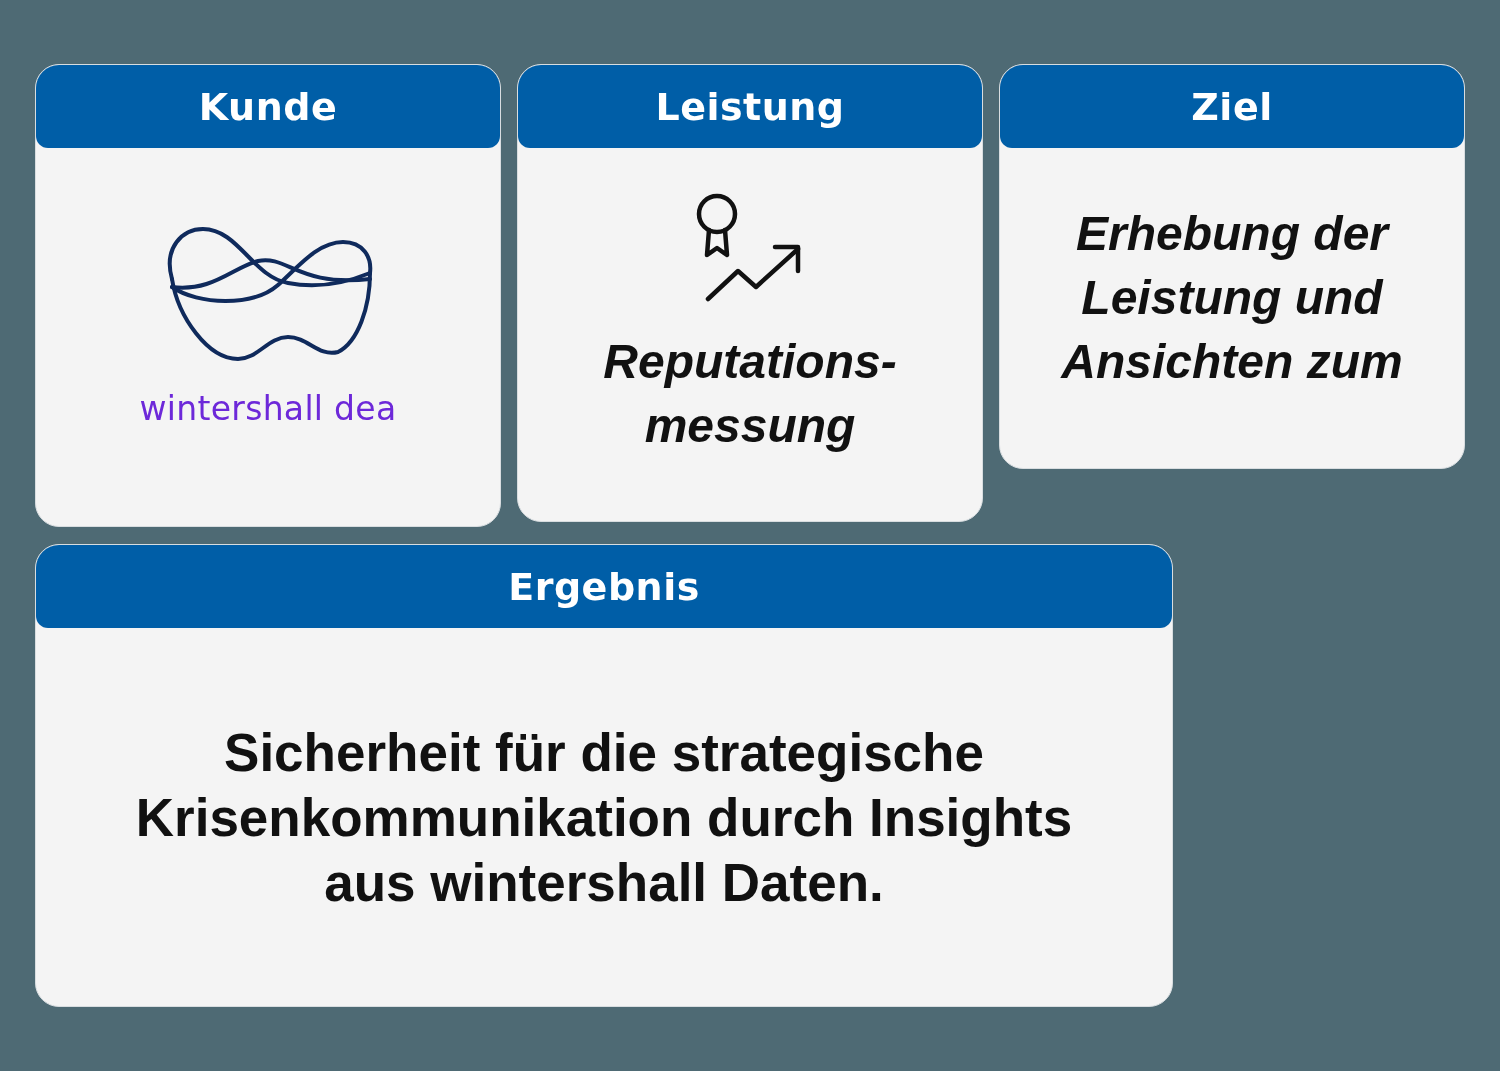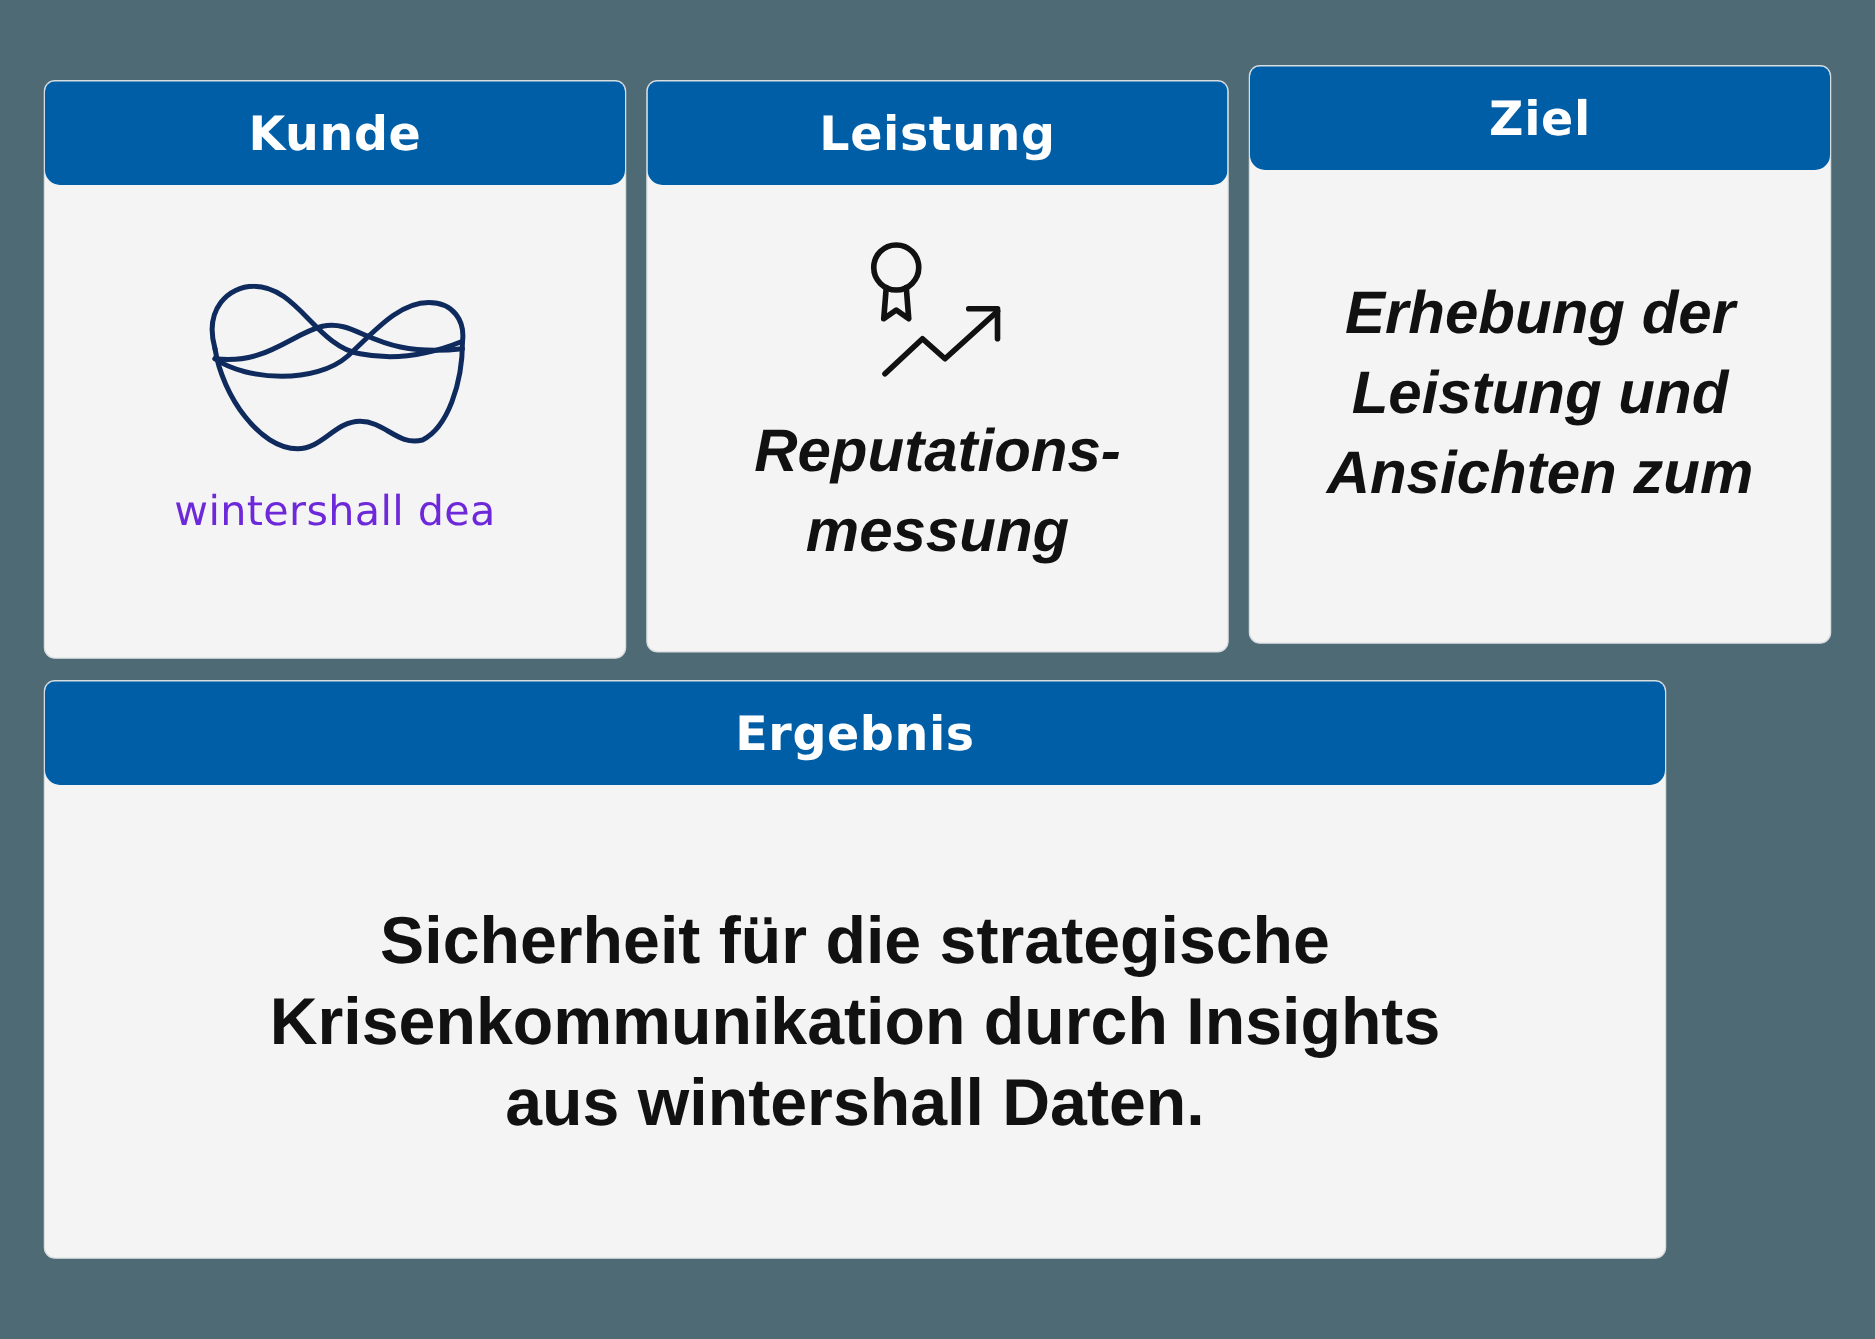--- a/index.html
+++ b/index.html
@@ -3,21 +3,21 @@
 <meta charset="utf-8">
 <style>
   html, body { margin:0; padding:0; }
   body {
     width:1500px; height:1071px; background:#4e6a74;
     position:relative; overflow:hidden;
     font-family:"Liberation Sans", sans-serif;
   }
   .card {
     position:absolute; background:#f4f4f4;
-    border:1px solid #d8dde0; border-radius:9px; overflow:hidden;
+    border:1px solid #d8dde0; border-radius:24px; overflow:hidden;
     box-sizing:border-box;
   }
   .card-header {
     background:#005ea7; color:#fff; height:83px;
     border-radius:0 0 12px 12px;
     display:flex; align-items:center; justify-content:center;
     font-family:"DejaVu Sans", sans-serif; font-weight:bold; font-size:38px;
     letter-spacing:0.5px;
   }
   .card-body {
@@ -58,29 +58,29 @@
         <path d="M14,38 L12,63 L22,56 L32,63 L30,38"></path>
         <path d="M13,107 L43,79 L61,95 L103,57"></path>
         <path d="M80,55 L103,55 L103,79"></path>
       </g>
     </svg>
     <div class="bodytext">Reputations-</div>
     <div class="bodytext">messung</div>
   </div>
 </div>
 
-<div class="card" style="left:999px;top:52px;width:466px;height:463px;">
+<div class="card" style="left:999px;top:64px;width:466px;height:405px;">
   <div class="card-header">Ziel</div>
   <div class="card-body" style="padding-bottom:20px;box-sizing:border-box;">
     <div class="bodytext">Erhebung der</div>
     <div class="bodytext">Leistung und</div>
     <div class="bodytext">Ansichten zum</div>
   </div>
 </div>
 
-<div class="card" style="left:35px;top:544px;width:1298px;height:463px;">
+<div class="card" style="left:35px;top:544px;width:1138px;height:463px;">
   <div class="card-header">Ergebnis</div>
   <div class="card-body">
     <div class="result-text">Sicherheit für die strategische</div>
     <div class="result-text">Krisenkommunikation durch Insights</div>
     <div class="result-text">aus wintershall Daten.</div>
   </div>
 </div>
 
 </body></html>

